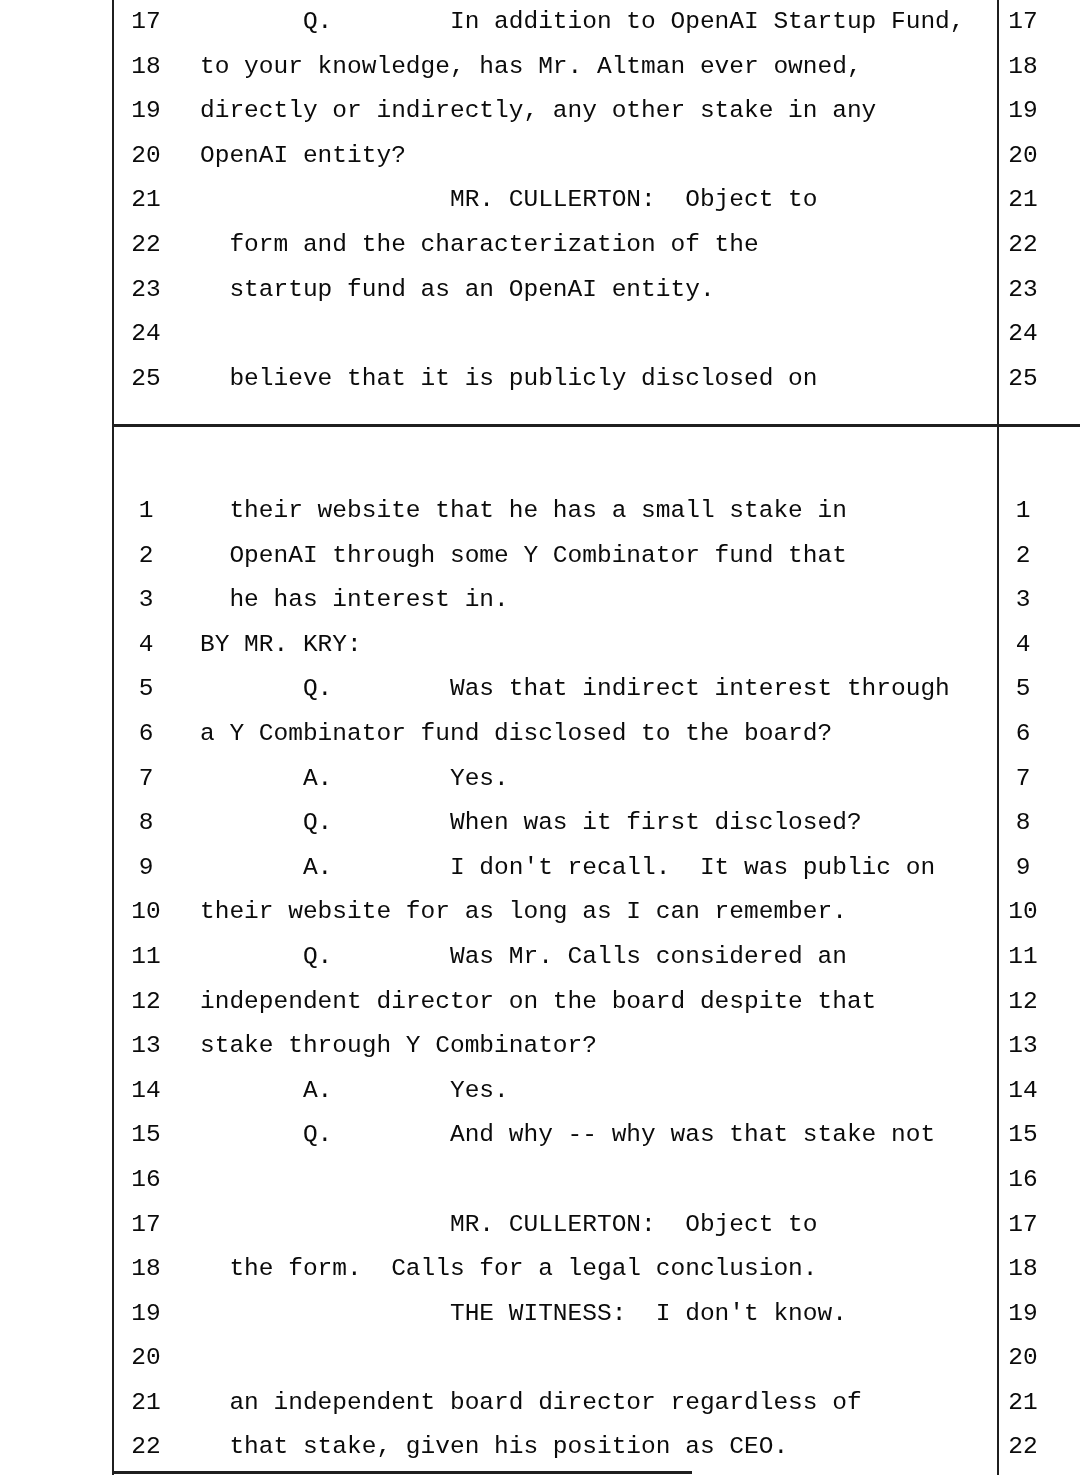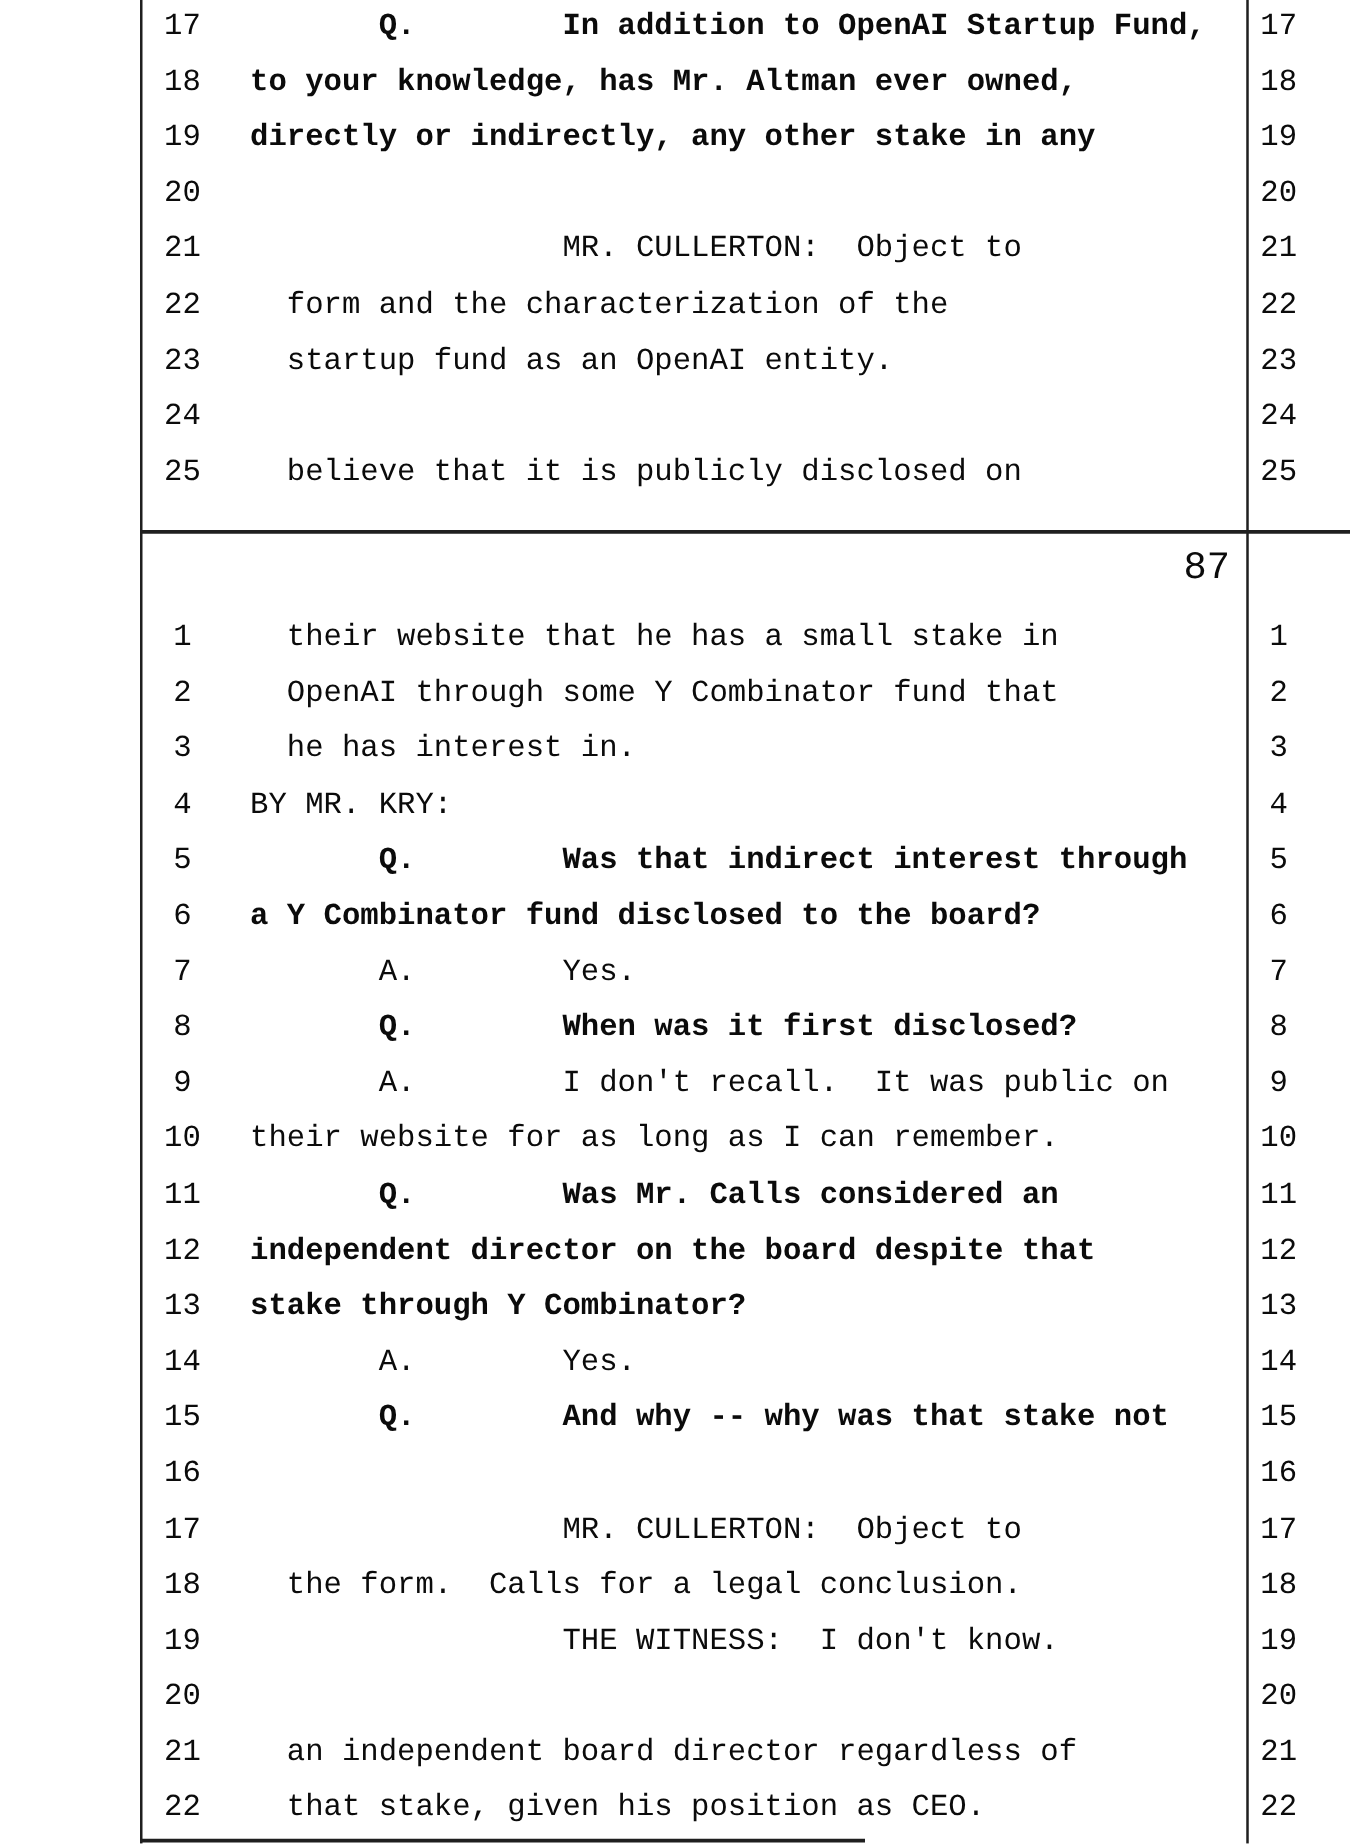--- a/index.html
+++ b/index.html
@@ -18,21 +18,21 @@
   .vline-left  { left: 112px; top: 0; width: 2px; height: 1475px; }
   .vline-right { left: 997px; top: 0; width: 2px; height: 1475px; }
   .hline-divider { left: 112px; top: 424px; width: 968px; height: 3px; }
   .hline-bottom  { left: 112px; top: 1471px; width: 580px; height: 3px; }
 
   .section { position: absolute; left: 0; width: 1080px; }
   .section-prev { top: 0; }
   .section-curr { top: 489px; }
 
   .row { position: relative; height: 44.6px; line-height: 44.6px; }
-  .row.bold .ltext { font-weight: bold; }
+  .row.bold .ltext { font-weight: normal; }
 
   .lnum { position: absolute; top: 0; text-align: center; }
   .lnum-l { left: 128px; width: 36px; }
   .lnum-r { left: 1005px; width: 36px; }
   .ltext { position: absolute; top: 0; left: 200px; white-space: pre; }
 
   .page-number {
     position: absolute;
     top: 430px;
     left: 0;
@@ -64,20 +64,21 @@
         <span class="ltext">to your knowledge, has Mr. Altman ever owned,</span>
         <span class="lnum lnum-r">18</span>
       </div>
       <div class="row bold">
         <span class="lnum lnum-l">19</span>
         <span class="ltext">directly or indirectly, any other stake in any</span>
         <span class="lnum lnum-r">19</span>
       </div>
       <div class="row bold">
         <span class="lnum lnum-l">20</span>
+        <span class="ltext">OpenAI entity?</span>
         <span class="lnum lnum-r">20</span>
       </div>
       <div class="row">
         <span class="lnum lnum-l">21</span>
         <span class="ltext">                 MR. CULLERTON:  Object to</span>
         <span class="lnum lnum-r">21</span>
       </div>
       <div class="row">
         <span class="lnum lnum-l">22</span>
         <span class="ltext">  form and the characterization of the</span>
@@ -92,21 +93,20 @@
         <span class="lnum lnum-l">24</span>
         <span class="lnum lnum-r">24</span>
       </div>
       <div class="row">
         <span class="lnum lnum-l">25</span>
         <span class="ltext">  believe that it is publicly disclosed on</span>
         <span class="lnum lnum-r">25</span>
       </div>
     </div>
 
-  <div class="page-number">87</div>
 
   <div class="section section-curr">
       <div class="row">
         <span class="lnum lnum-l">1</span>
         <span class="ltext">  their website that he has a small stake in</span>
         <span class="lnum lnum-r">1</span>
       </div>
       <div class="row">
         <span class="lnum lnum-l">2</span>
         <span class="ltext">  OpenAI through some Y Combinator fund that</span>

